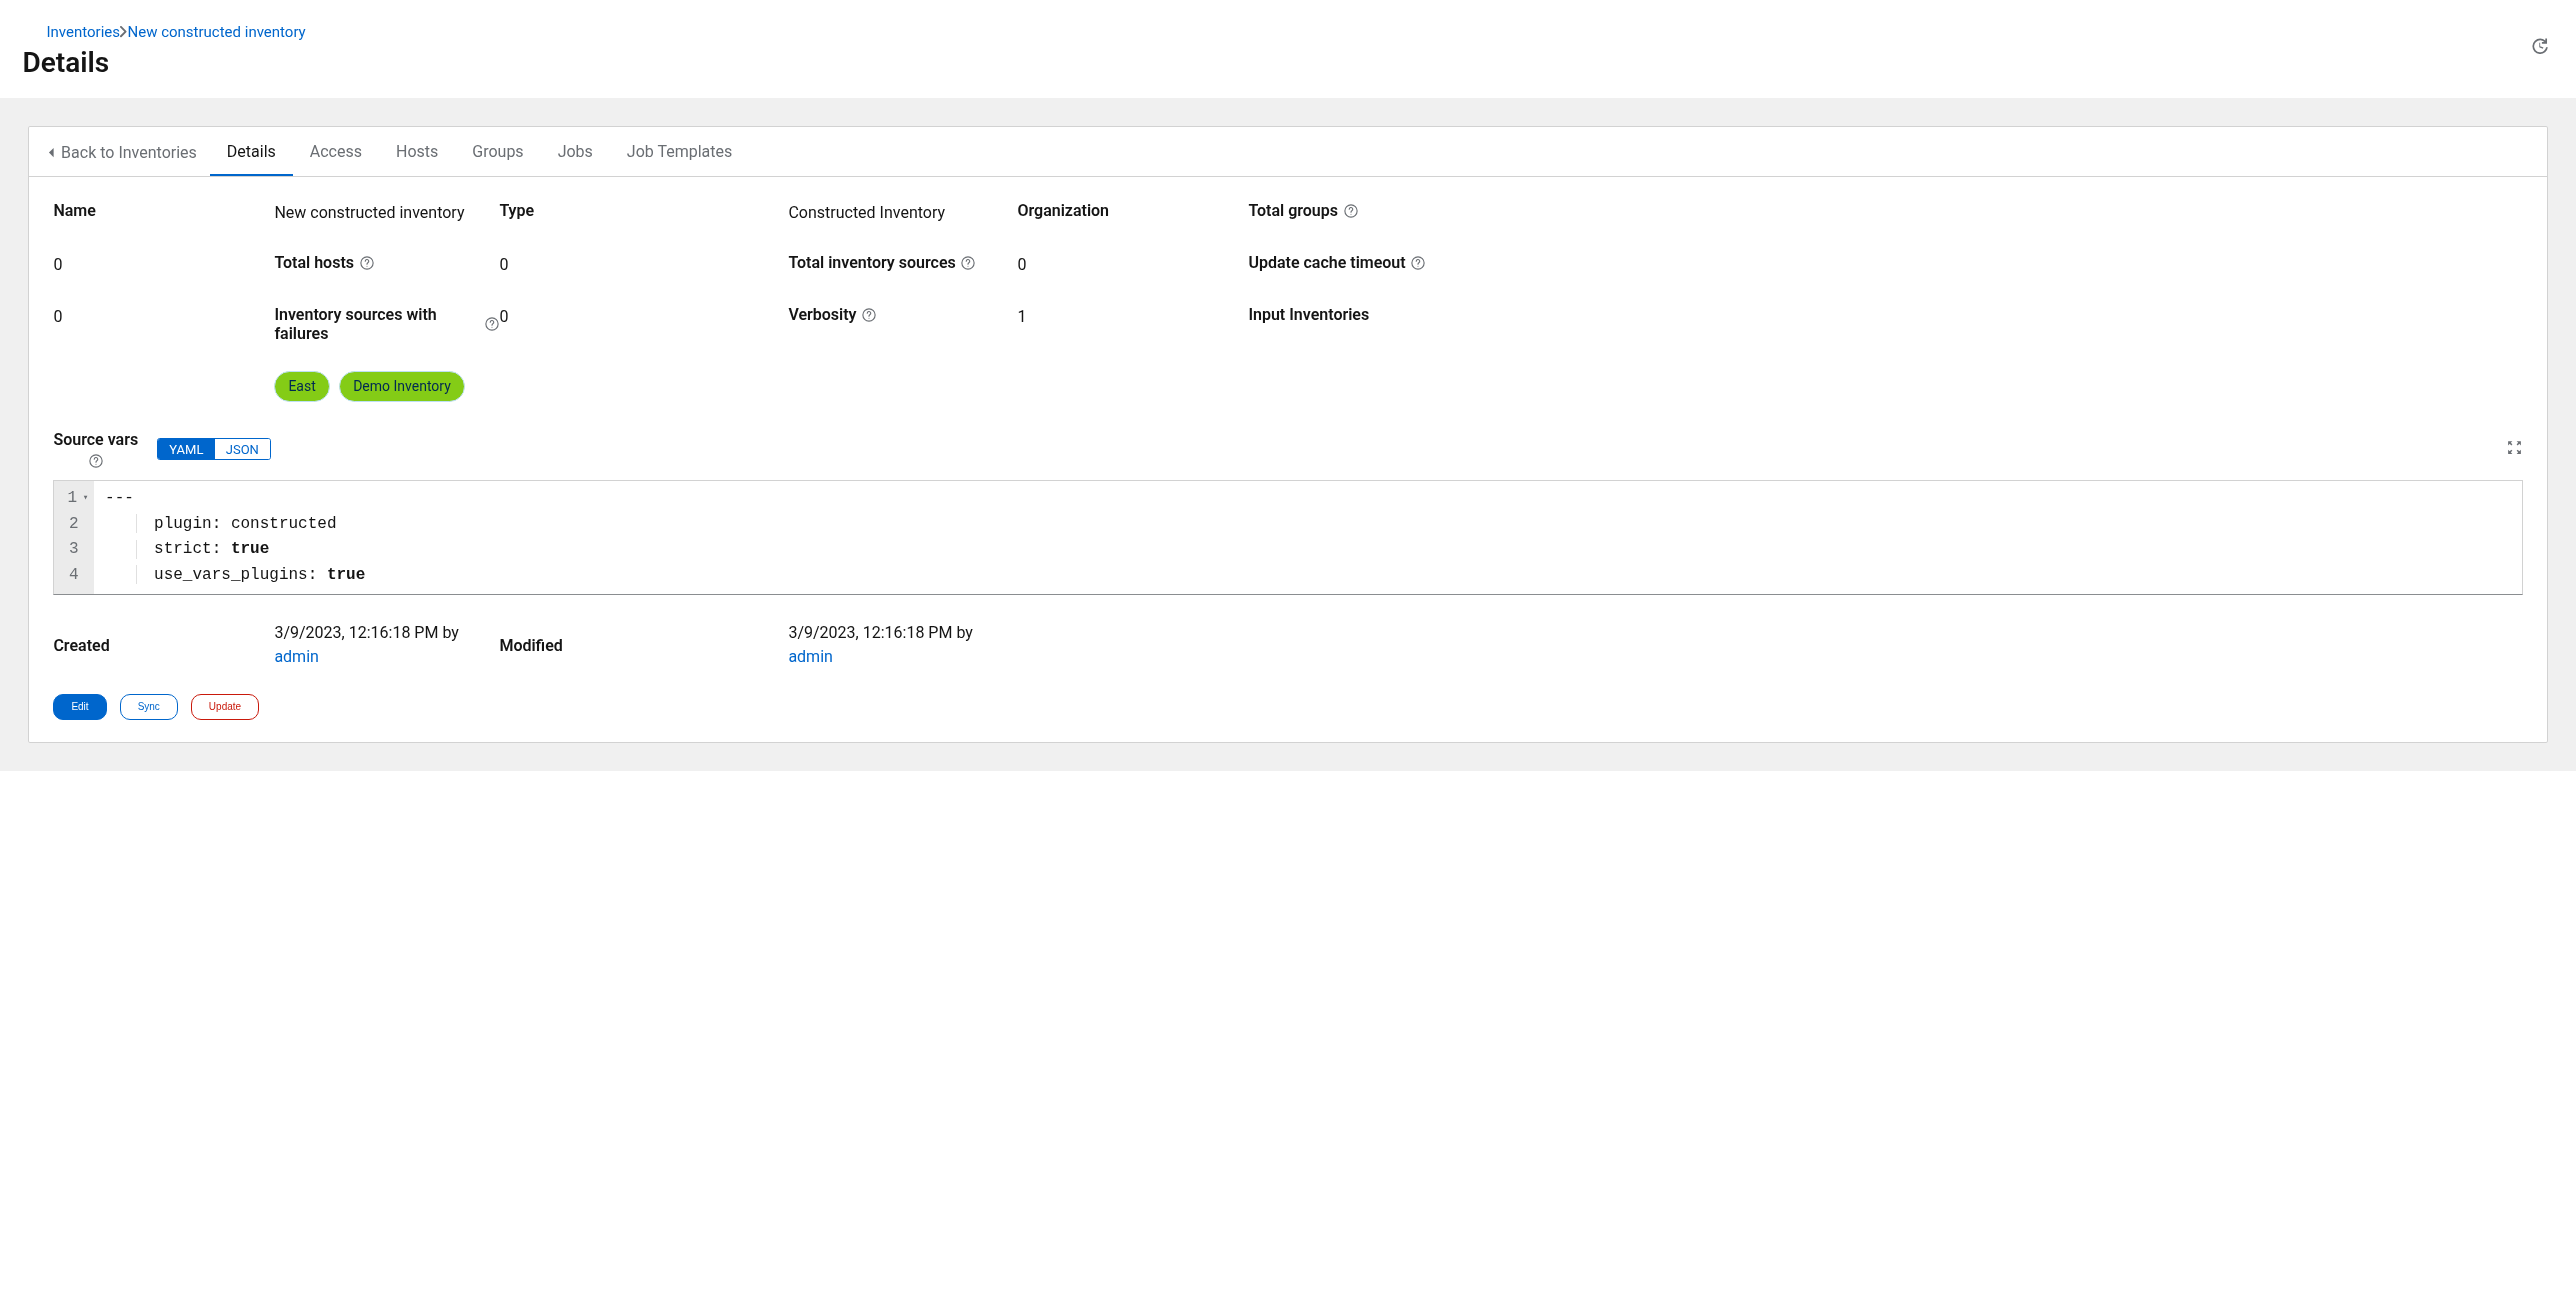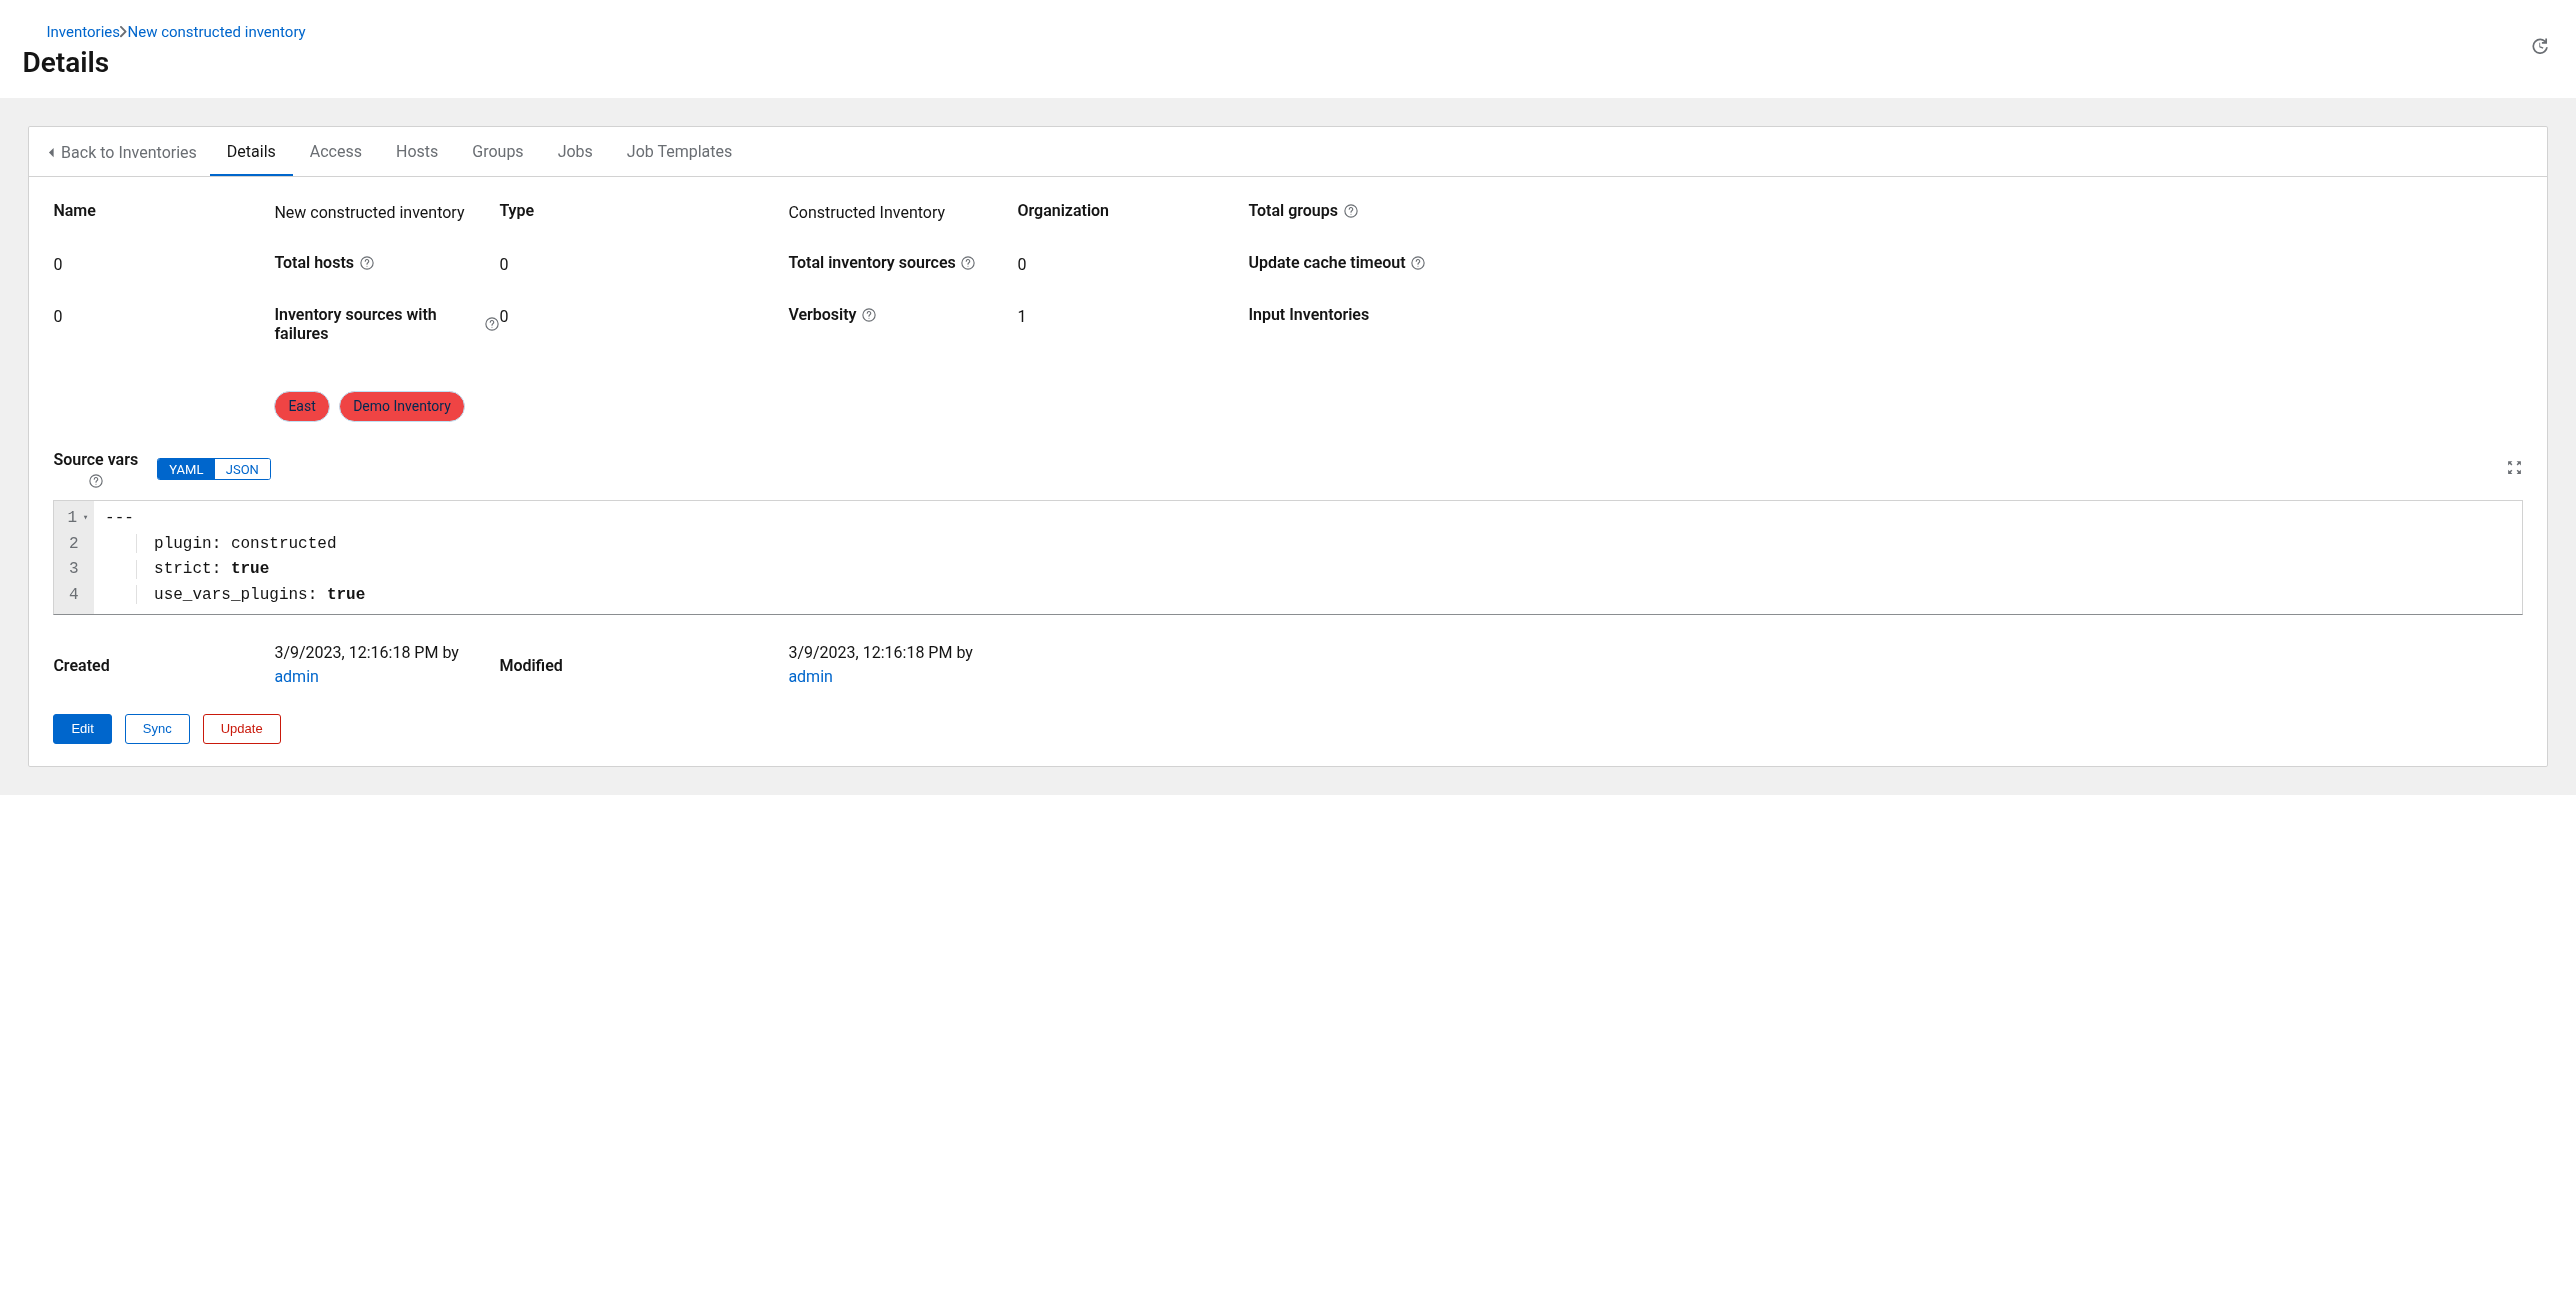--- a/index.html
+++ b/index.html
@@ -99,28 +99,27 @@
     .dvalue a { color: #0066cc; text-decoration: none; }
     .help-icon {
       display: inline-flex;
       color: #6a6e73;
     }
     .chips {
       display: flex;
       gap: 9.4px;
     }
     .chip {
-      background: #ef4444;
+      background: #84cc16;
       border: 0.9px solid #bee1f4;
       color: #002952;
       border-radius: 17px;
       padding: 3.7px 13px;
       font-size: 14px;
       cursor: pointer;
-      margin-top: 20px;
     }
     .source-vars-row {
       display: flex;
       align-items: center;
       gap: 19px;
       margin-top: 28px;
     }
     .source-vars-label {
       font-weight: 600;
       font-size: 16px;
@@ -185,23 +184,23 @@
       margin-top: 26px;
       font-size: 16px;
       row-gap: 3.7px;
     }
     .actions {
       display: flex;
       gap: 13px;
       margin-top: 24.4px;
     }
     .btn {
-      font-size: 13px;
+      font-size: 10px;
       padding: 6.6px 17px;
-      border-radius: 3px;
+      border-radius: 10px;
       cursor: pointer;
       border: 0.9px solid transparent;
     }
     .btn-primary { background: #0066cc; color: #fff; border-color: #0066cc; }
     .btn-secondary { background: #fff; color: #0066cc; border-color: #0066cc; }
     .btn-danger { background: #fff; color: #c9190b; border-color: #c9190b; }
   </style>
 </head>
 <body>
 

